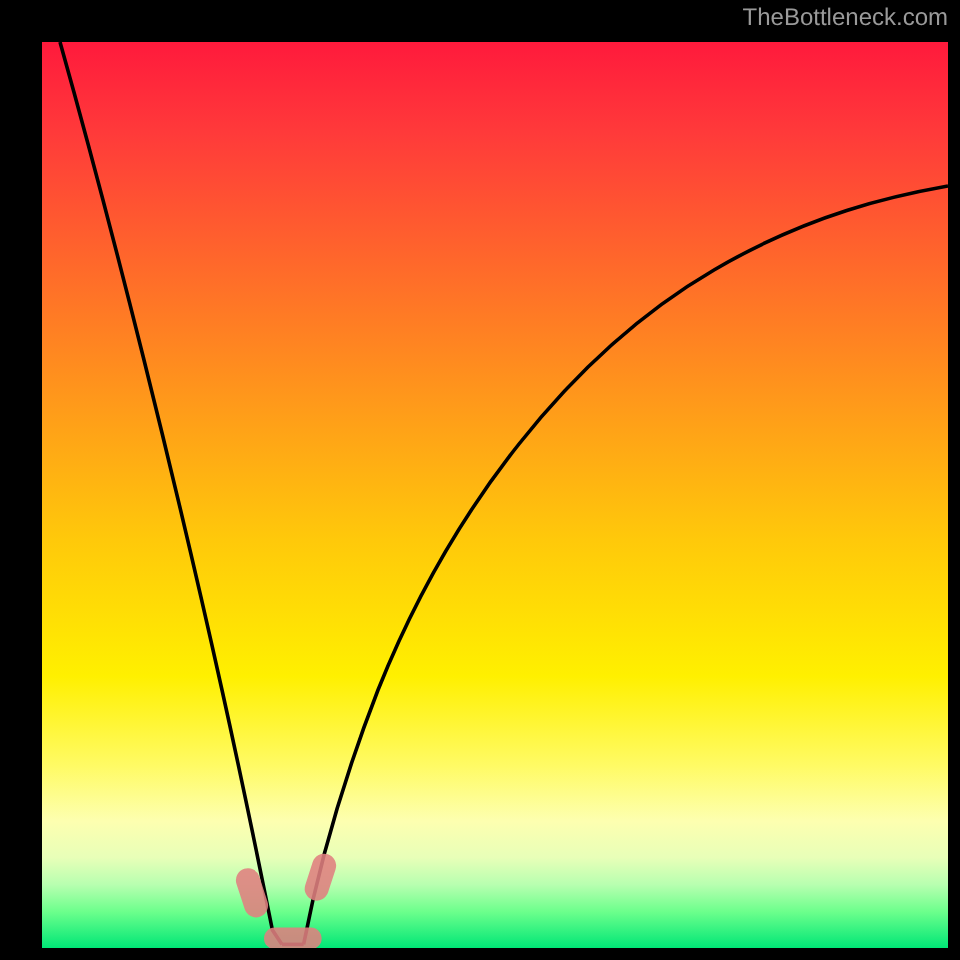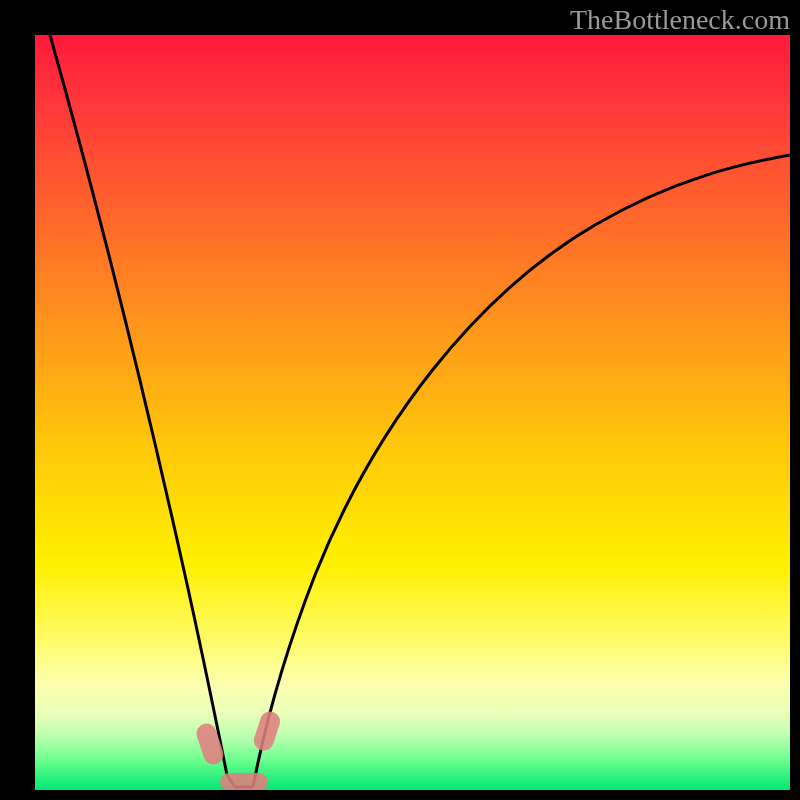--- a/index.html
+++ b/index.html
@@ -54,22 +54,22 @@
   }
   .marker {
     position: absolute;
     background: #e08080;
     border-radius: 10px;
     opacity: 0.88;
   }
   .watermark {
     position: absolute;
     color: #9a9a9a;
-    font-family: Liberation Serif, serif;
-    font-size: 28px;
+    font-family: Liberation Sans, sans-serif;
+    font-size: 20px;
     letter-spacing: 0px;
   }
 </style>
 </head>
 <body>
 
 <div class="frame">
 
   <div class="watermark" style="right:10px; top:4px;">TheBottleneck.com</div>
 

